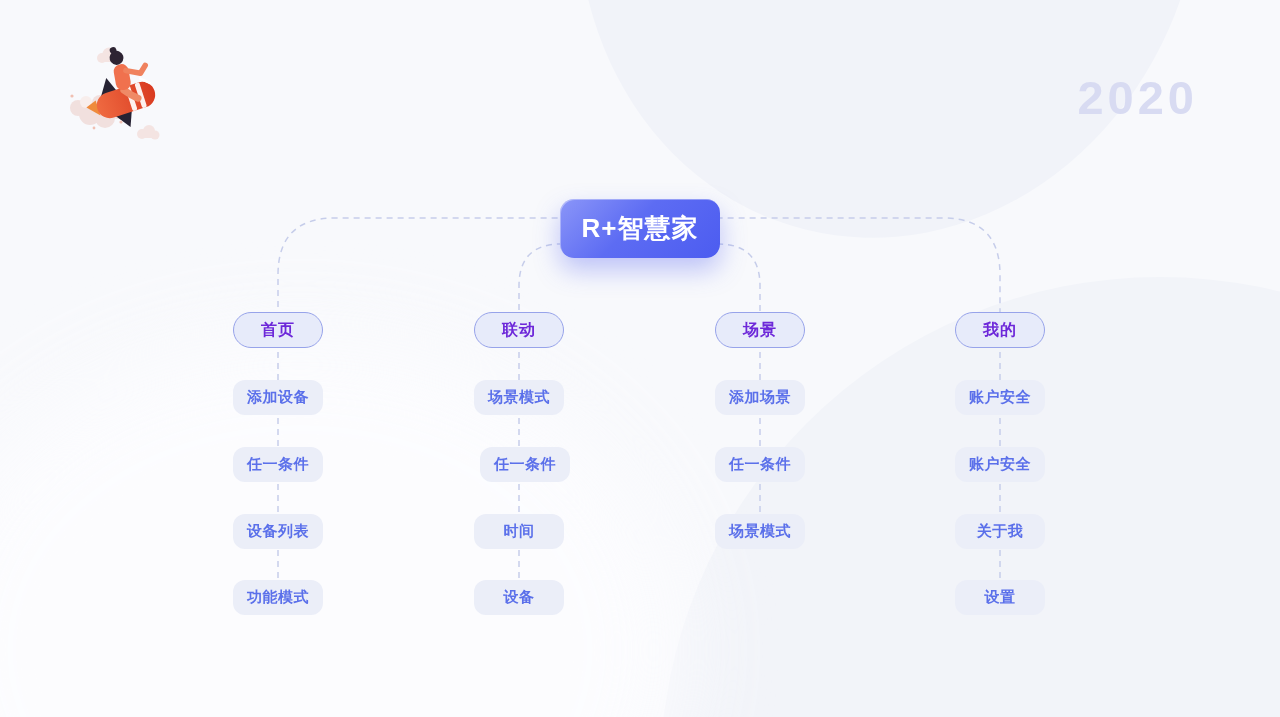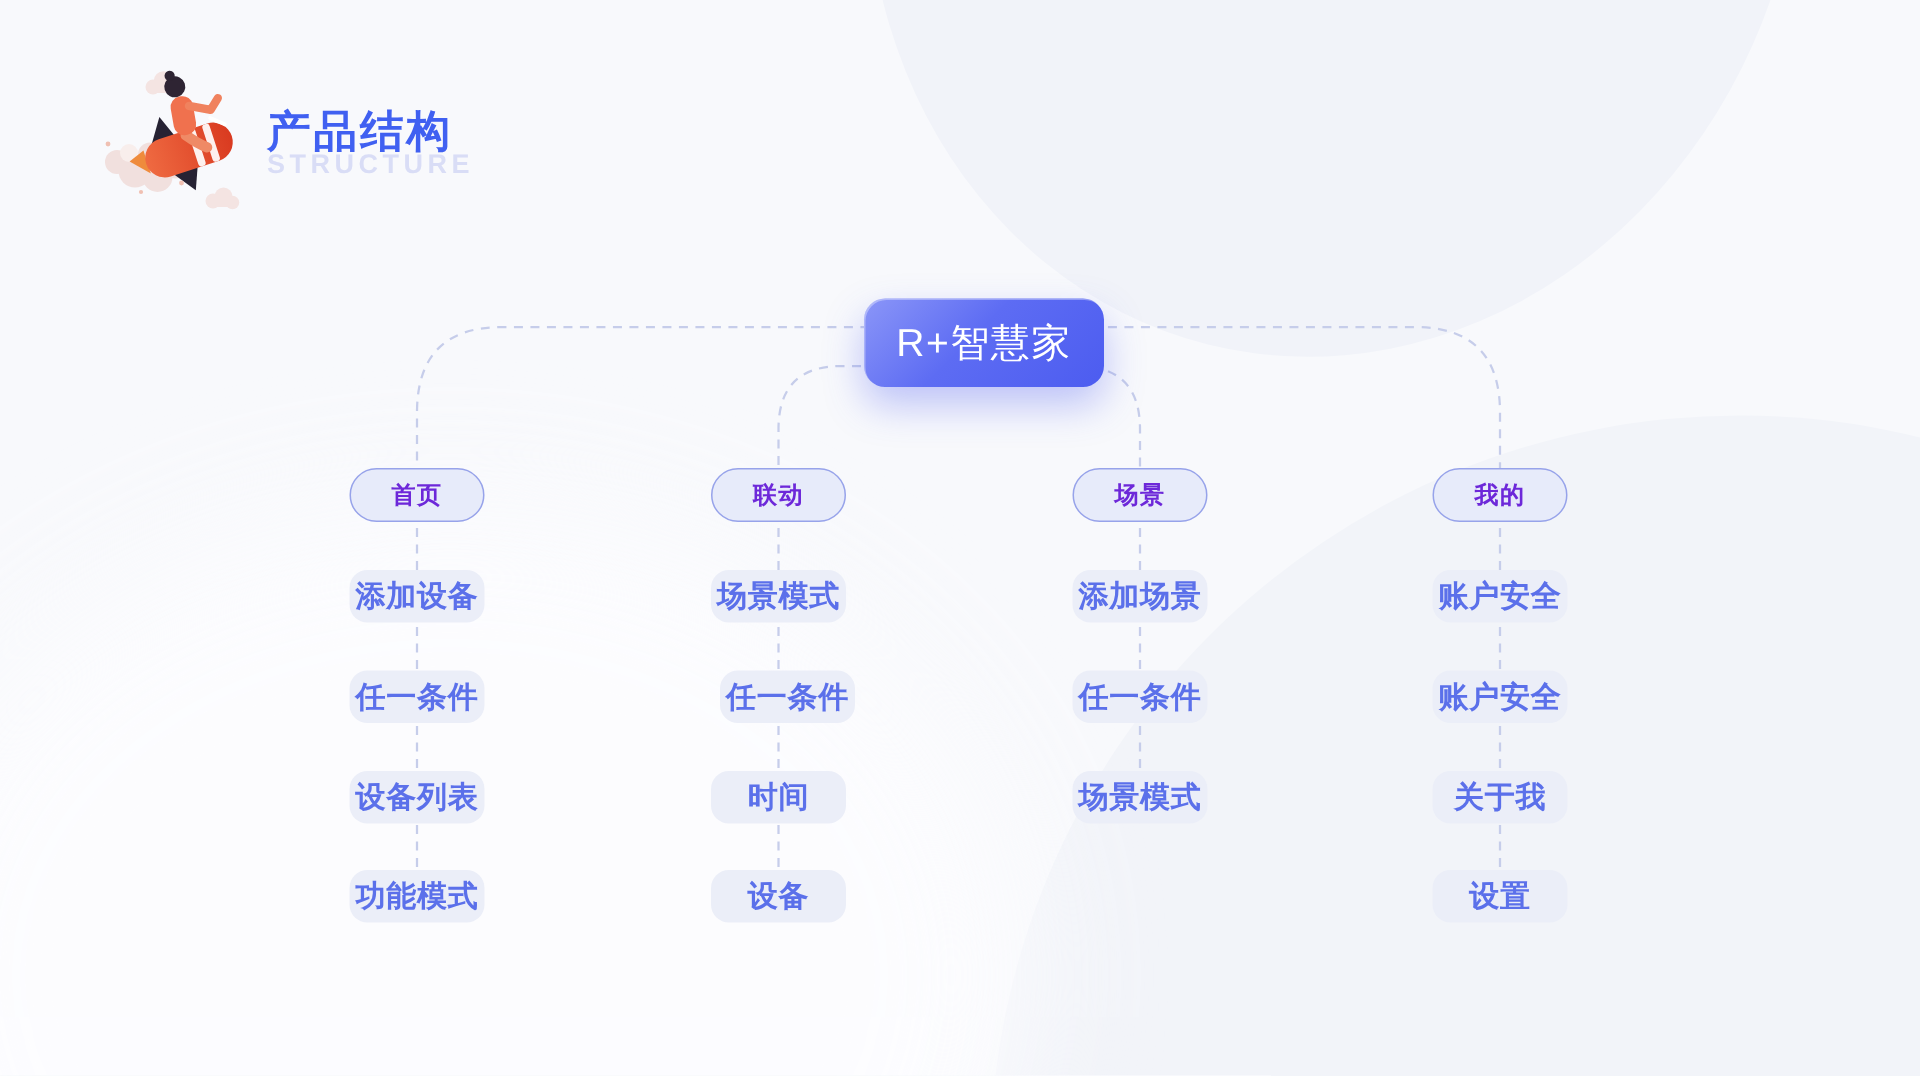--- a/index.html
+++ b/index.html
@@ -21,29 +21,29 @@
   .page-subtitle{font-size:18px;font-weight:800;color:#d9ddf6;letter-spacing:3px;margin-top:-3px;}
   .year-label{position:absolute;right:82px;top:70px;font-size:47px;font-weight:700;
     color:#d8dbf2;letter-spacing:4px;}
 
   
   .connectors{position:absolute;left:0;top:0;z-index:1;}
   .root-node{position:absolute;left:560px;top:199px;width:160px;height:59px;z-index:3;
     display:flex;align-items:center;justify-content:center;border-radius:14px;
     background:linear-gradient(135deg,#8b96f8 0%,#5d6cf3 45%,#4c5cf0 100%);
     box-shadow:0 12px 26px rgba(77,93,240,.35), inset 1px 1px 0 rgba(255,255,255,.35);
-    color:#ffffff;font-size:26px;font-weight:400;letter-spacing:1px;margin-left:16px;}
+    color:#ffffff;font-size:26px;font-weight:700;letter-spacing:1px;}
   .col-header{position:absolute;width:90px;height:36px;z-index:2;box-sizing:border-box;
     display:flex;align-items:center;justify-content:center;
     background:#e7ebfa;border:1.5px solid #97a3ea;border-radius:18px;
     color:#6d28d9;font-size:16px;font-weight:700;letter-spacing:1px;}
   .tree-item{position:absolute;width:90px;height:35px;z-index:2;
     display:flex;align-items:center;justify-content:center;
     background:#ebeef8;border-radius:12px;
-    color:#5b70ea;font-size:20px;font-weight:600;letter-spacing:.5px;}
+    color:#5b70ea;font-size:15px;font-weight:600;letter-spacing:.5px;}
 </style>
 </head>
 <body>
 
 <div class="stage">
 
   <div class="bg-ellipse-top"></div>
   <div class="bg-circle-bottom"></div>
   <div class="bg-glow"></div>
 
@@ -97,24 +97,21 @@
       </g>
     </g>
 
     <g fill="#f0c0b2">
       <circle cx="8" cy="54" r="1.6"></circle>
         <circle cx="57" cy="80" r="1.6"></circle>
         <circle cx="30" cy="86" r="1.4"></circle>
     </g>
   </svg>
 
-  <div class="title-block">
-    <div class="page-title">产品结构</div>
-    <div class="page-subtitle">STRUCTURE</div>
-  </div>
+  <div class="year-label">2020</div>
 
   <svg class="connectors" width="1280" height="717">
     <g fill="none" stroke="#c6cdea" stroke-width="1.5" stroke-dasharray="6 5">
       <path d="M 278 340 V 275 Q 278 218 335 218 H 943 Q 1000 218 1000 275 V 340"></path>
       <path d="M 640 244 H 561 Q 519 244 519 286 V 340"></path>
       <path d="M 640 244 H 718 Q 760 244 760 286 V 340"></path>
       <path d="M 278 330 V 598"></path>
       <path d="M 519 330 V 598"></path>
       <path d="M 760 330 V 531"></path>
       <path d="M 1000 330 V 598"></path>

